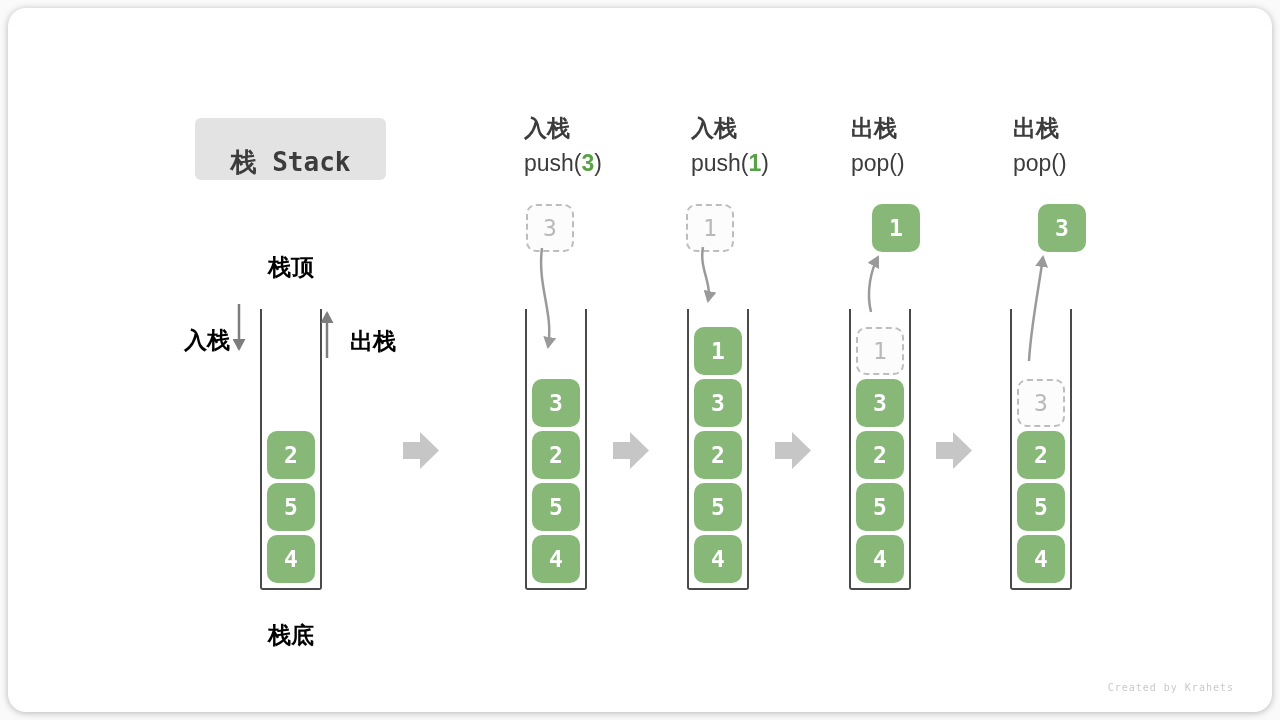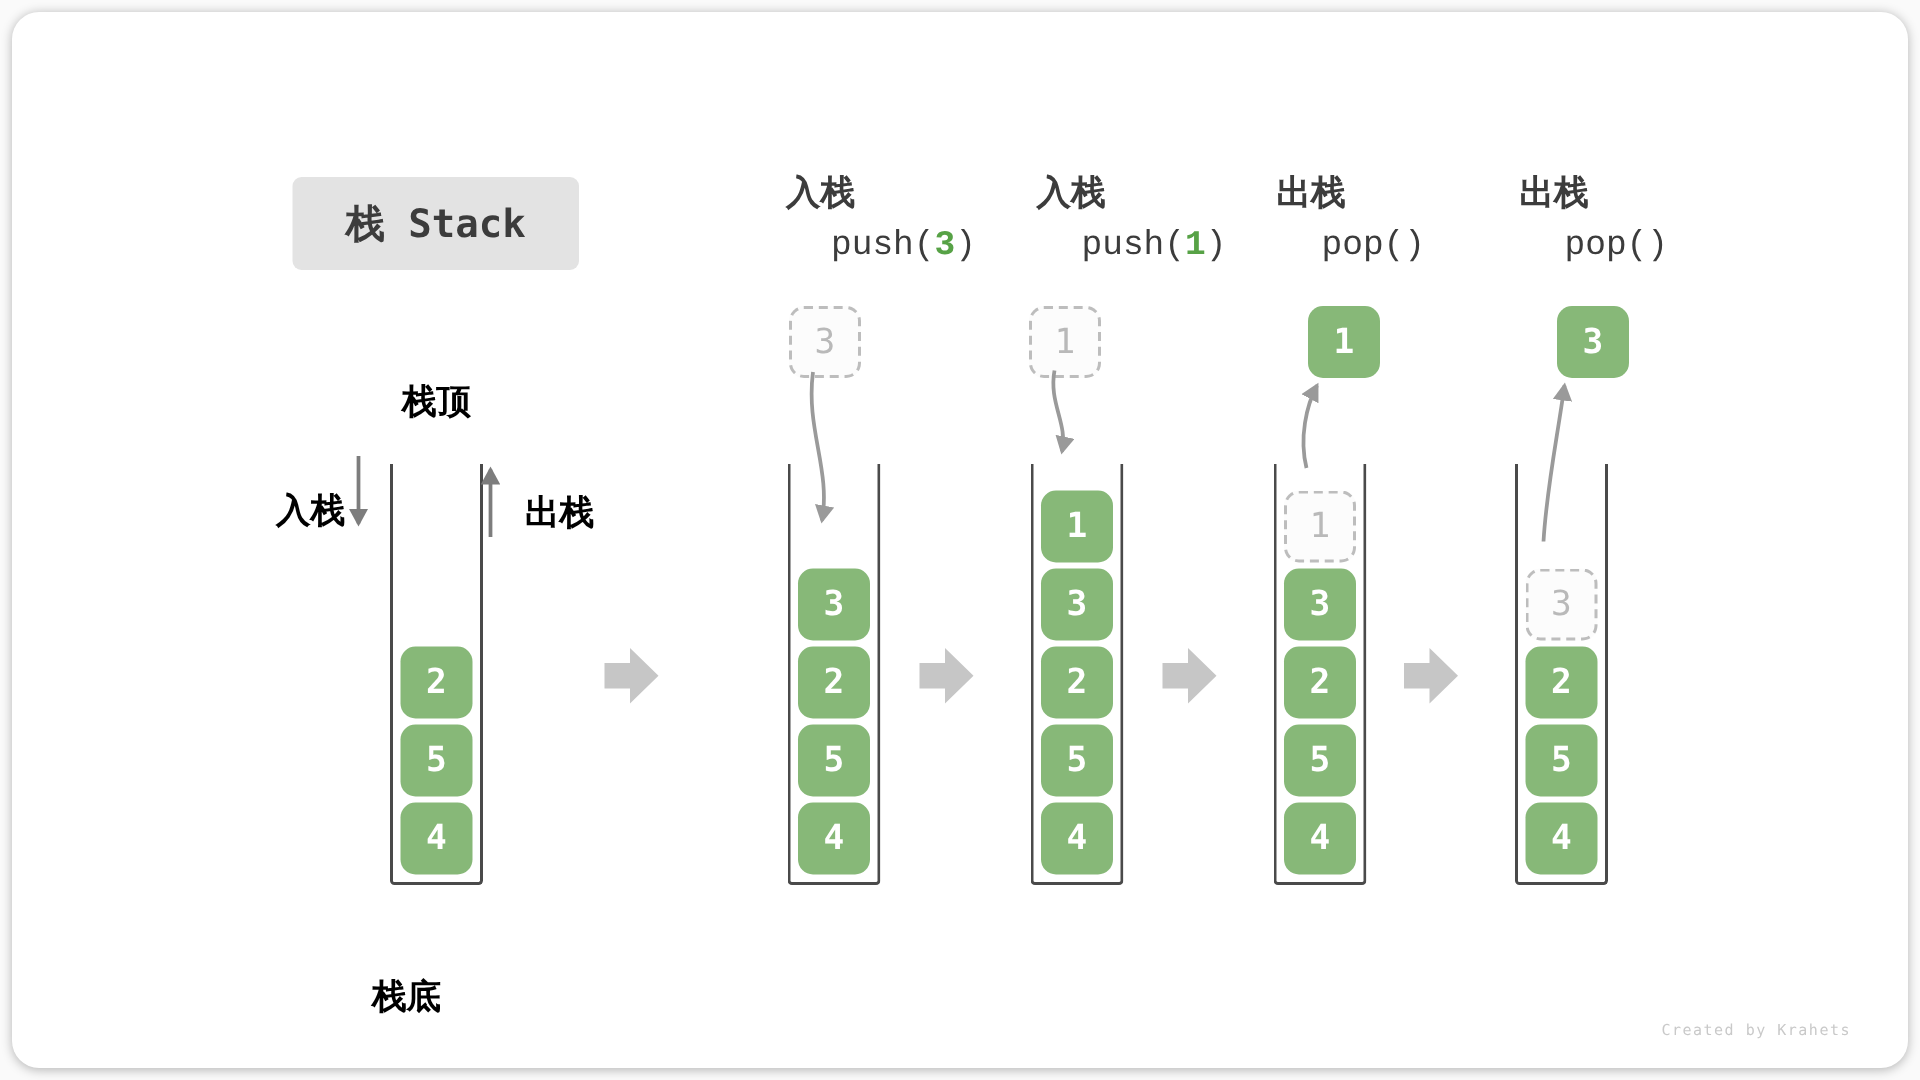--- a/index.html
+++ b/index.html
@@ -1,33 +1,33 @@
 <!DOCTYPE html>
 <html><head>
 <meta charset="utf-8">
 <style>
   html,body{margin:0;padding:0;background:#fafafa;width:1280px;height:720px;
     font-family:"Liberation Sans",sans-serif;}
   .card{position:absolute;left:8px;top:8px;width:1264px;height:704px;background:#ffffff;
     border-radius:18px;box-shadow:0 1px 7px rgba(0,0,0,.28);}
   
   .title-box{position:absolute;left:187px;top:110px;width:191px;height:62px;background:#e3e3e3;
-    border-radius:6px;display:flex;align-items:center;justify-content:center;
+    border-radius:6px;display:flex;align-items:flex-end;justify-content:center;
     font-family:"DejaVu Sans Mono",monospace;font-weight:700;font-size:26px;color:#3c3c3c;}
   
   .zh{color:#000000;font-weight:700;font-size:23px;}
   .lbl-stack-top{position:absolute;left:240px;top:244px;width:86px;text-align:center;}
-  .lbl-stack-bottom{position:absolute;left:240px;top:641px;width:86px;text-align:left;}
+  .lbl-stack-bottom{position:absolute;left:240px;top:612px;width:86px;text-align:center;}
   .lbl-push-side{position:absolute;left:176px;top:317px;}
   .lbl-pop-side{position:absolute;left:342px;top:318px;}
   
   .op{position:absolute;top:107px;}
   .op .action{font-weight:700;font-size:23px;color:#3c3c3c;line-height:26px;}
-  .op .code{font-family:Liberation Mono, monospace;font-size:23px;color:#3c3c3c;
-    line-height:26px;margin-top:9px;white-space:nowrap;margin-left:30px;}
+  .op .code{font-family:Liberation Sans, sans-serif;font-size:23px;color:#3c3c3c;
+    line-height:26px;margin-top:9px;white-space:nowrap;}
   .op .code .arg{color:#57a246;font-weight:700;}
   .op1{left:516px;} .op2{left:683px;} .op3{left:843px;} .op4{left:1005px;}
   
   .stack{position:absolute;top:301px;width:58px;height:279px;background:#ffffff;
     border:2px solid #4a4a4a;border-top:none;border-radius:0 0 3px 3px;}
   .s1{left:252px;} .s2{left:517px;} .s3{left:679px;} .s4{left:841px;} .s5{left:1002px;}
   
   .cell{position:absolute;left:5px;width:48px;height:48px;border-radius:10px;background:#87b878;
     color:#ffffff;display:flex;align-items:center;justify-content:center;
     font-family:"DejaVu Sans Mono",monospace;font-weight:700;font-size:23px;}

